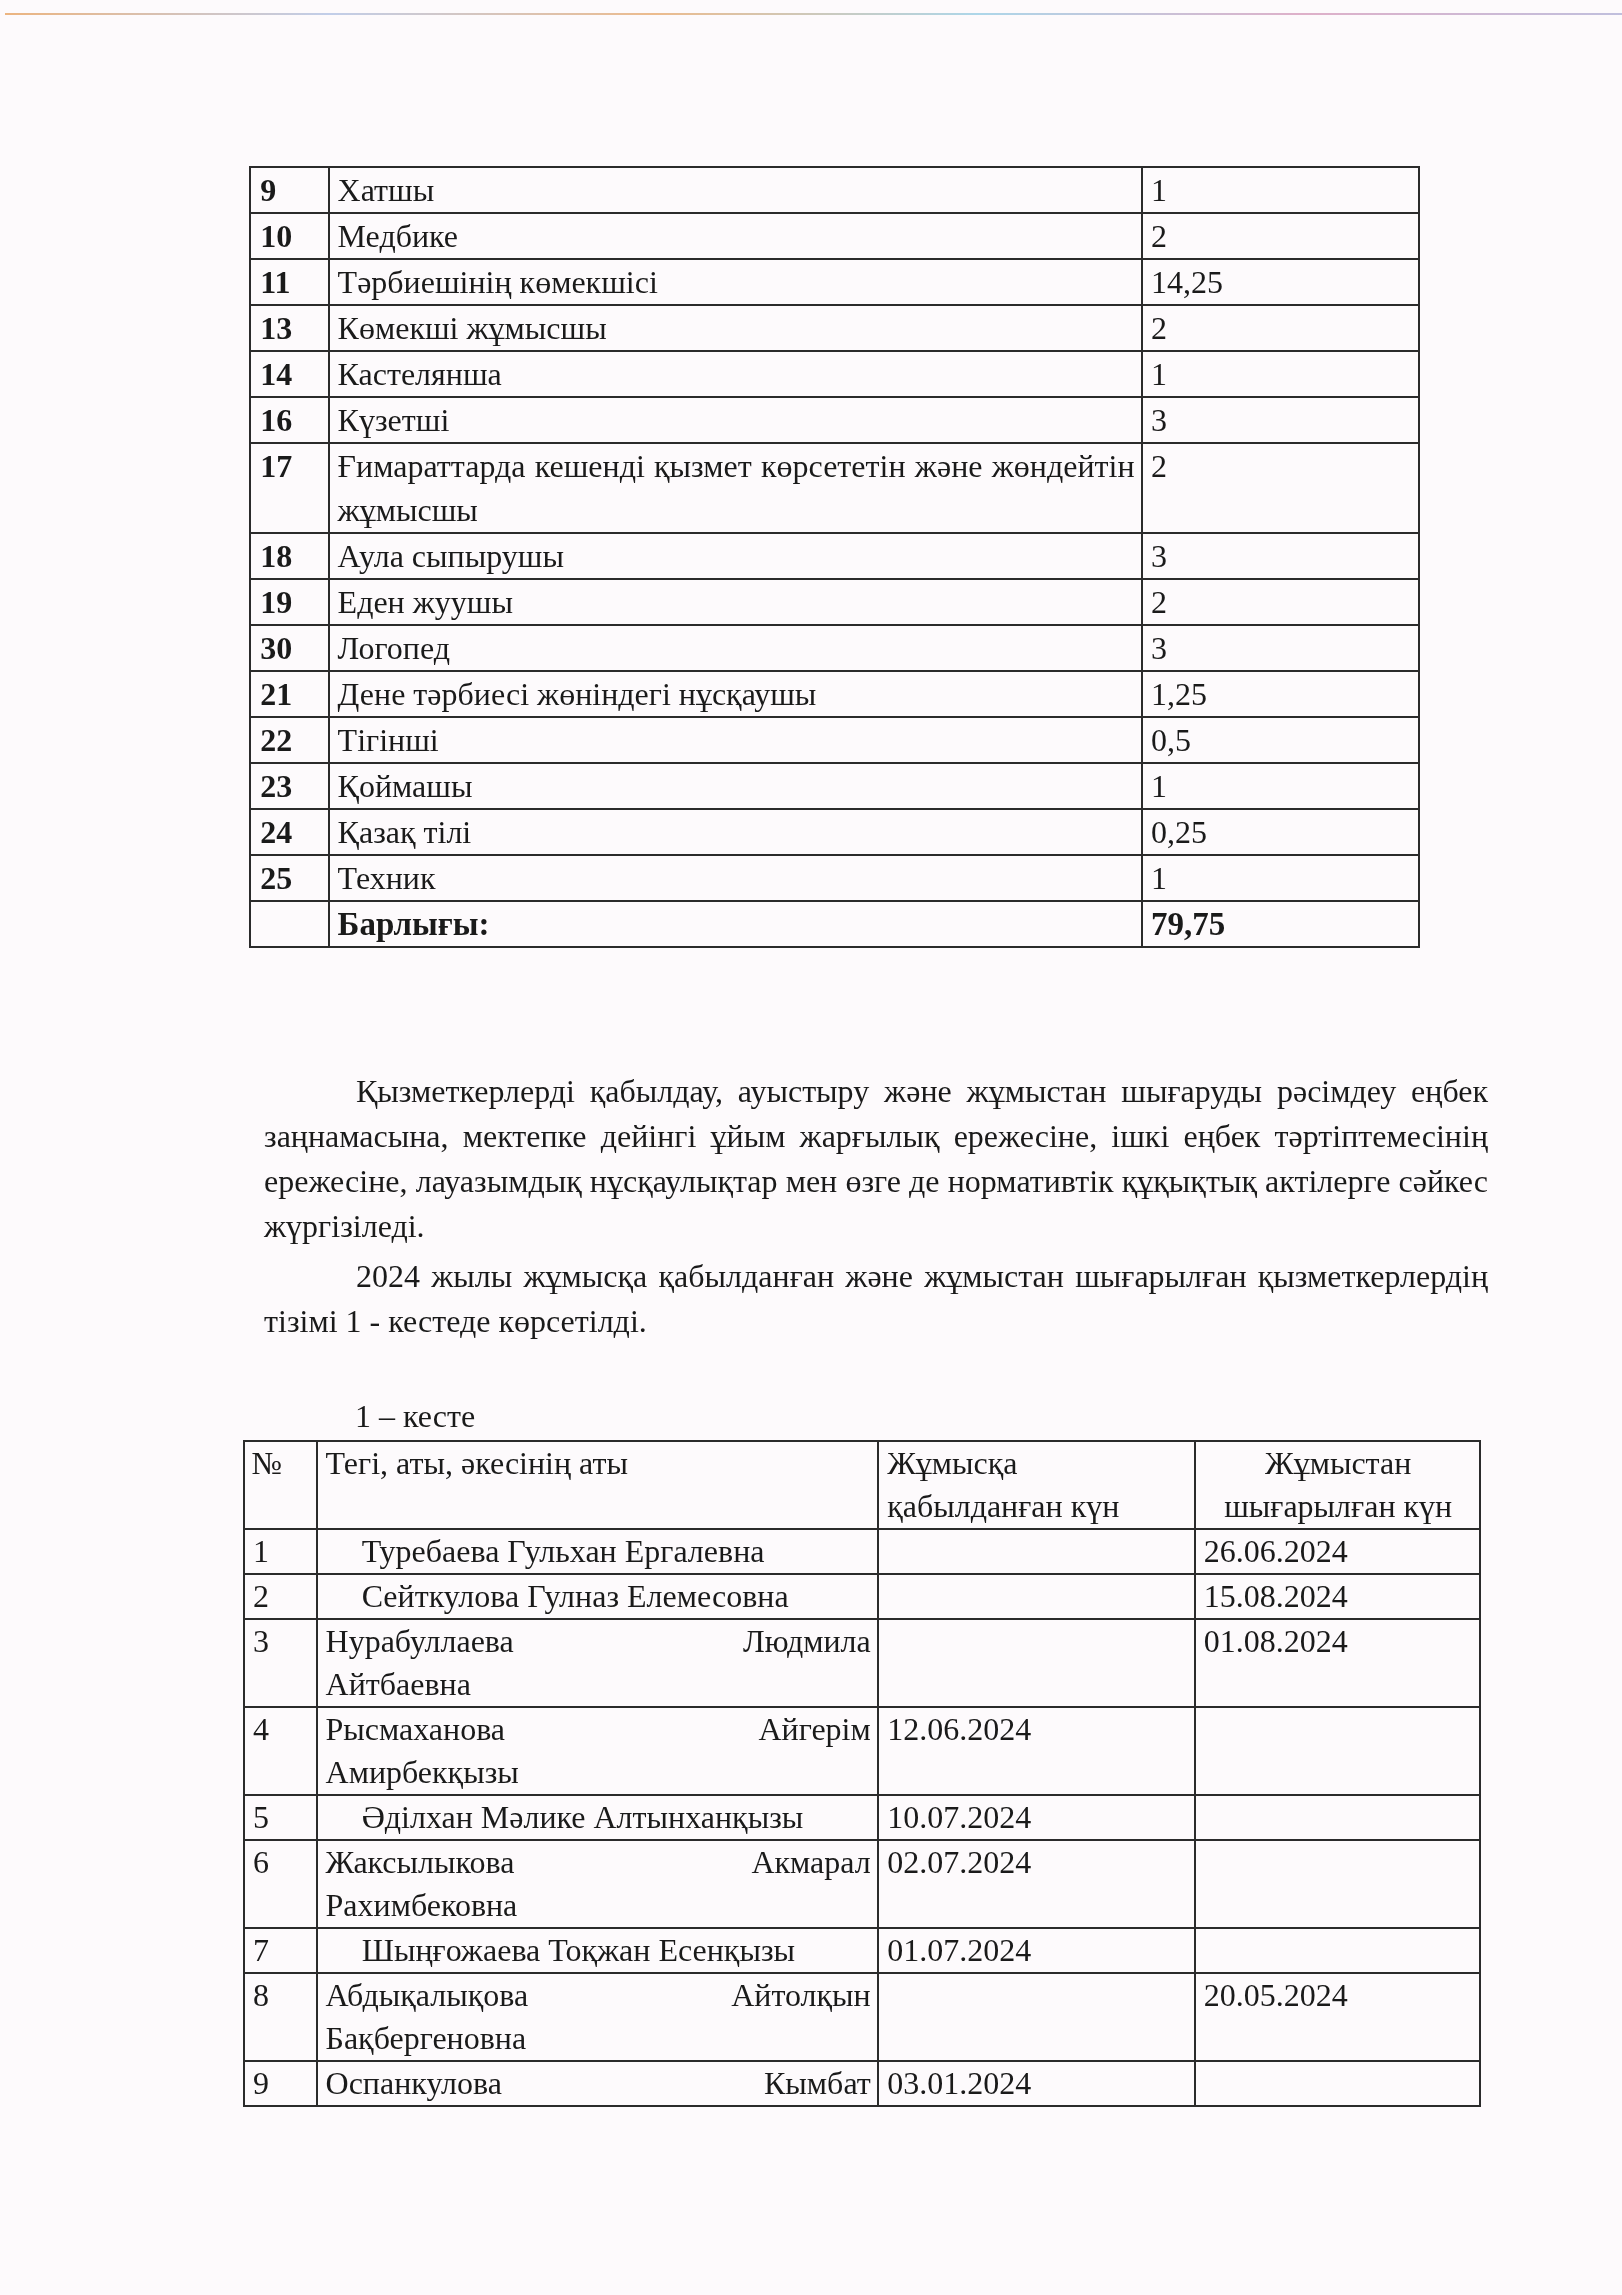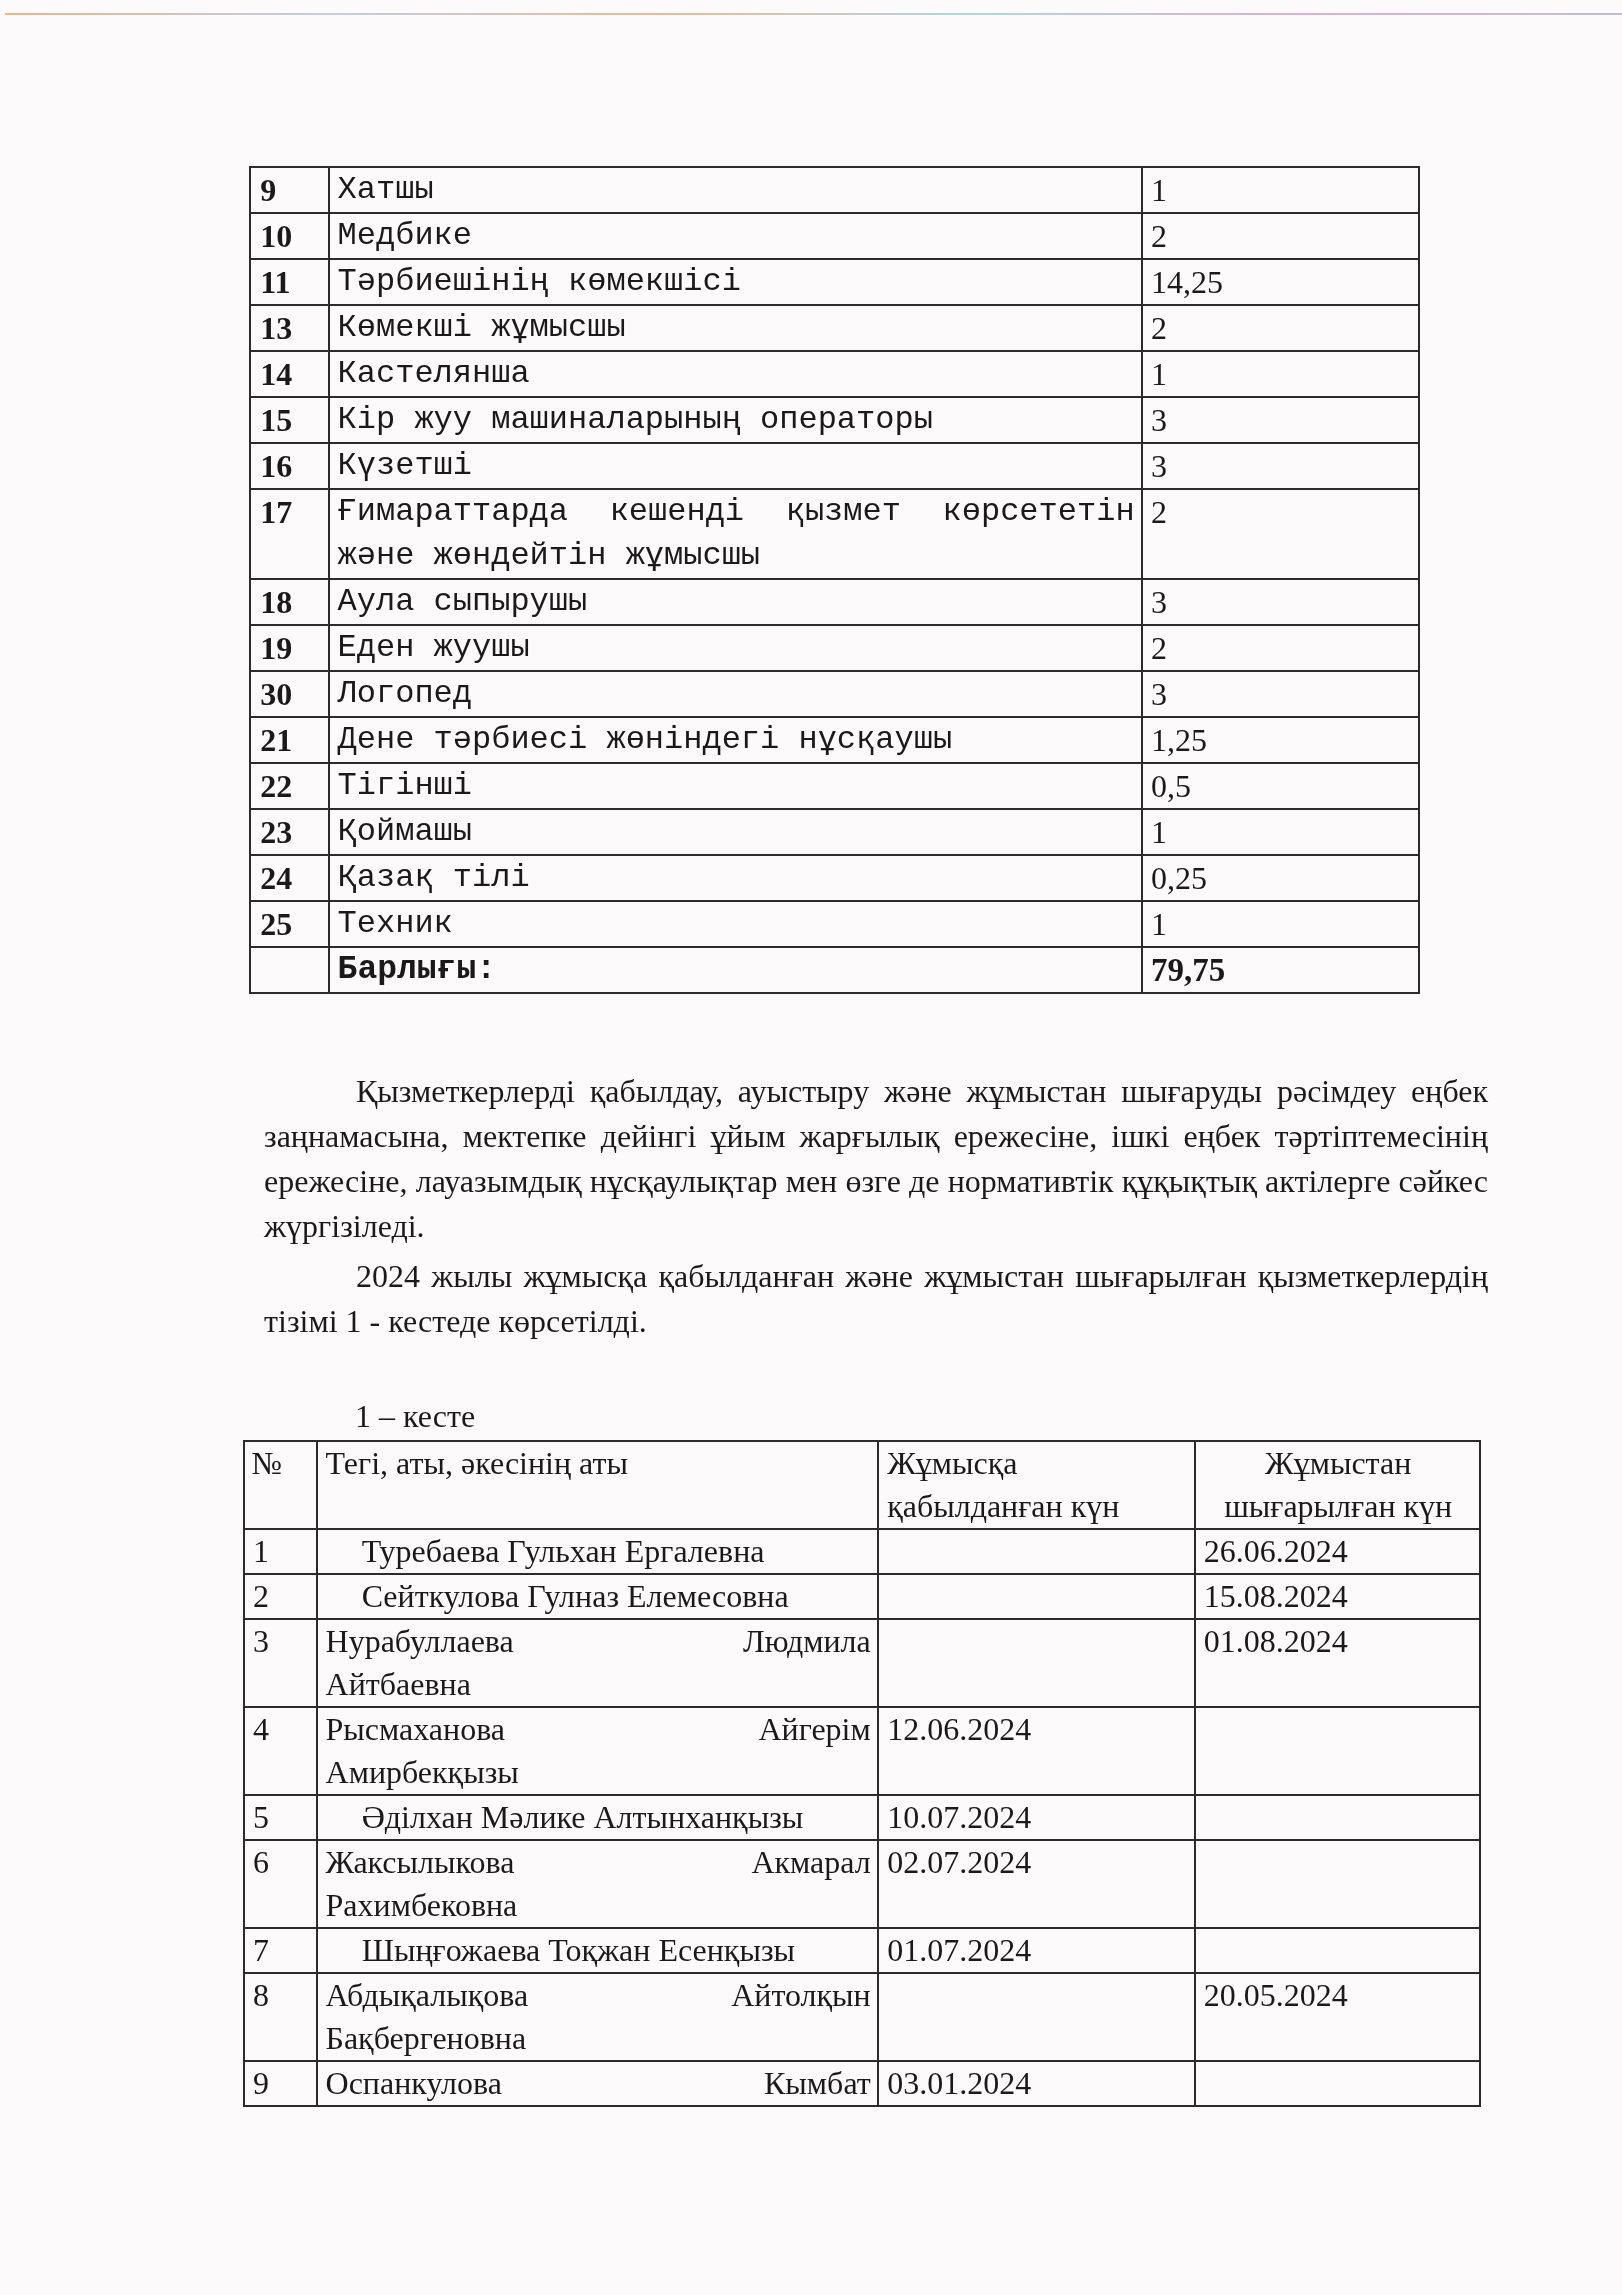--- a/index.html
+++ b/index.html
@@ -16,21 +16,21 @@
   }
   table { border-collapse:collapse; position:absolute; }
   td, th {
     border:2px solid #2b2b2b;
     font-size:32px; line-height:44px; font-weight:normal;
     vertical-align:top; text-align:left; padding:0 6.5px 0 7.9px;
   }
   #staff-table { left:249px; top:166px; width:1171px; }
   #staff-table td { height:44px; }
   #staff-table td.num { font-weight:bold; width:61px; padding-left:9.2px; }
-  #staff-table td.pos { width:797px;font-family:Liberation Mono, monospace; }
+  #staff-table td.pos { width:797px; }
   #staff-table td.pos.wrap { text-align:justify; text-align-last:left; }
   #staff-table tr.total td { font-weight:bold; }
   #staff-table tr.total td.pos, #staff-table tr.total td.cnt { font-size:33px;margin-top:47px; }
 
   .para {
     position:absolute; left:264px; width:1224px;
     font-size:32px; line-height:45px; text-align:justify; margin:0;font-family:Liberation Serif, serif;
   }
   .para .indent { display:inline-block; width:92px; }
   #para1 { top:1069px; }
@@ -75,25 +75,20 @@
       <td class="num">13</td>
       <td class="pos">Көмекші жұмысшы</td>
       <td class="cnt">2</td>
     </tr>
     <tr>
       <td class="num">14</td>
       <td class="pos">Кастелянша</td>
       <td class="cnt">1</td>
     </tr>
     <tr>
-      <td class="num">15</td>
-      <td class="pos">Кір жуу машиналарының операторы</td>
-      <td class="cnt">3</td>
-    </tr>
-    <tr>
       <td class="num">16</td>
       <td class="pos">Күзетші</td>
       <td class="cnt">3</td>
     </tr>
     <tr>
       <td class="num">17</td>
       <td class="pos wrap">Ғимараттарда кешенді қызмет көрсететін және жөндейтін жұмысшы</td>
       <td class="cnt">2</td>
     </tr>
     <tr>

